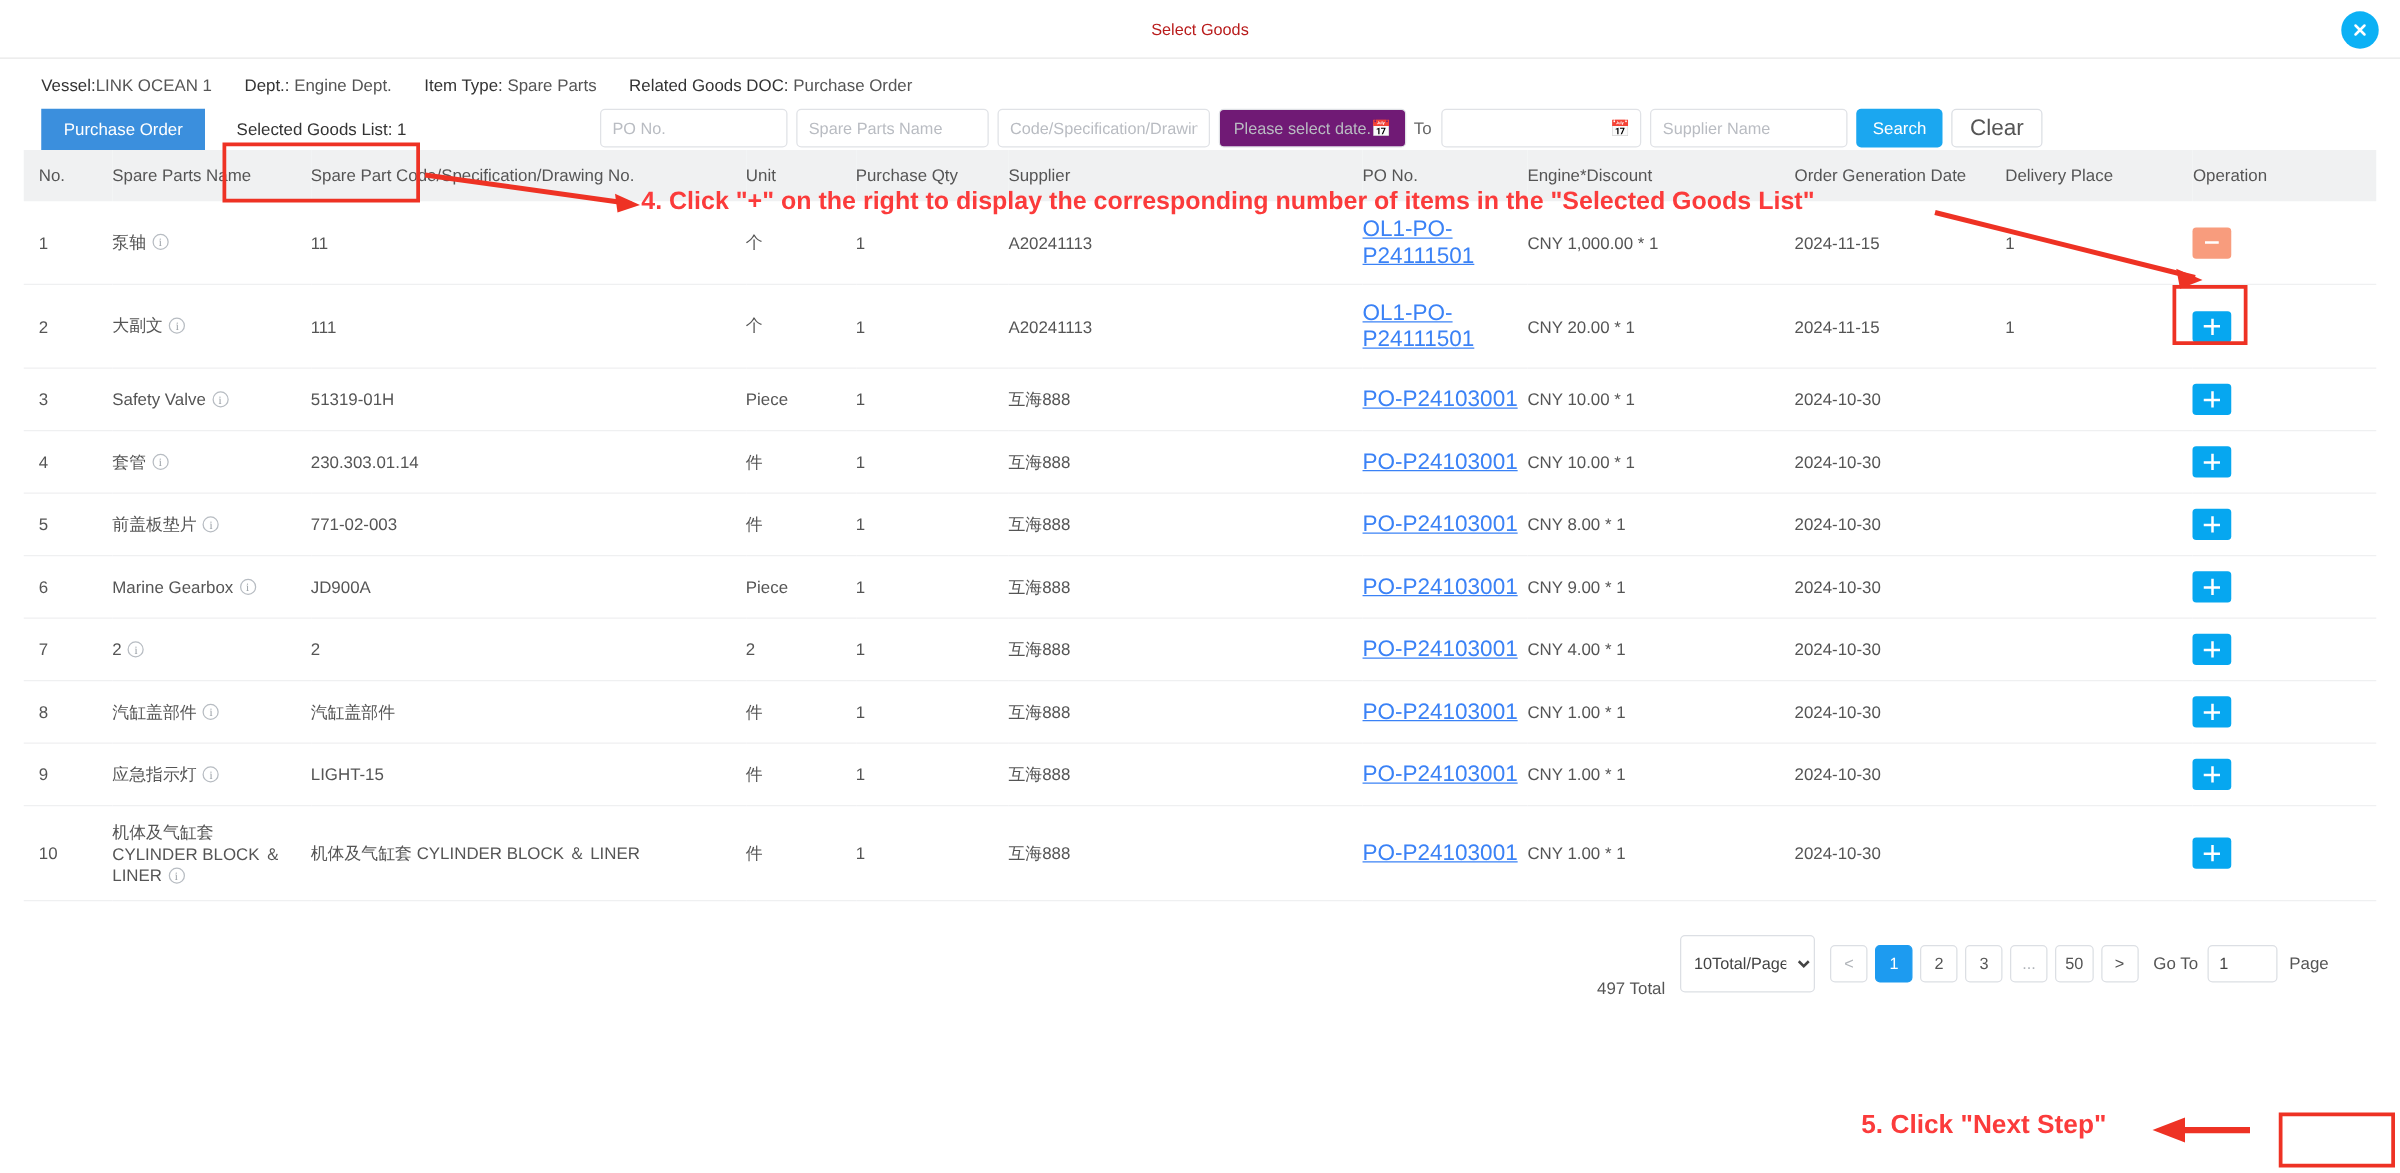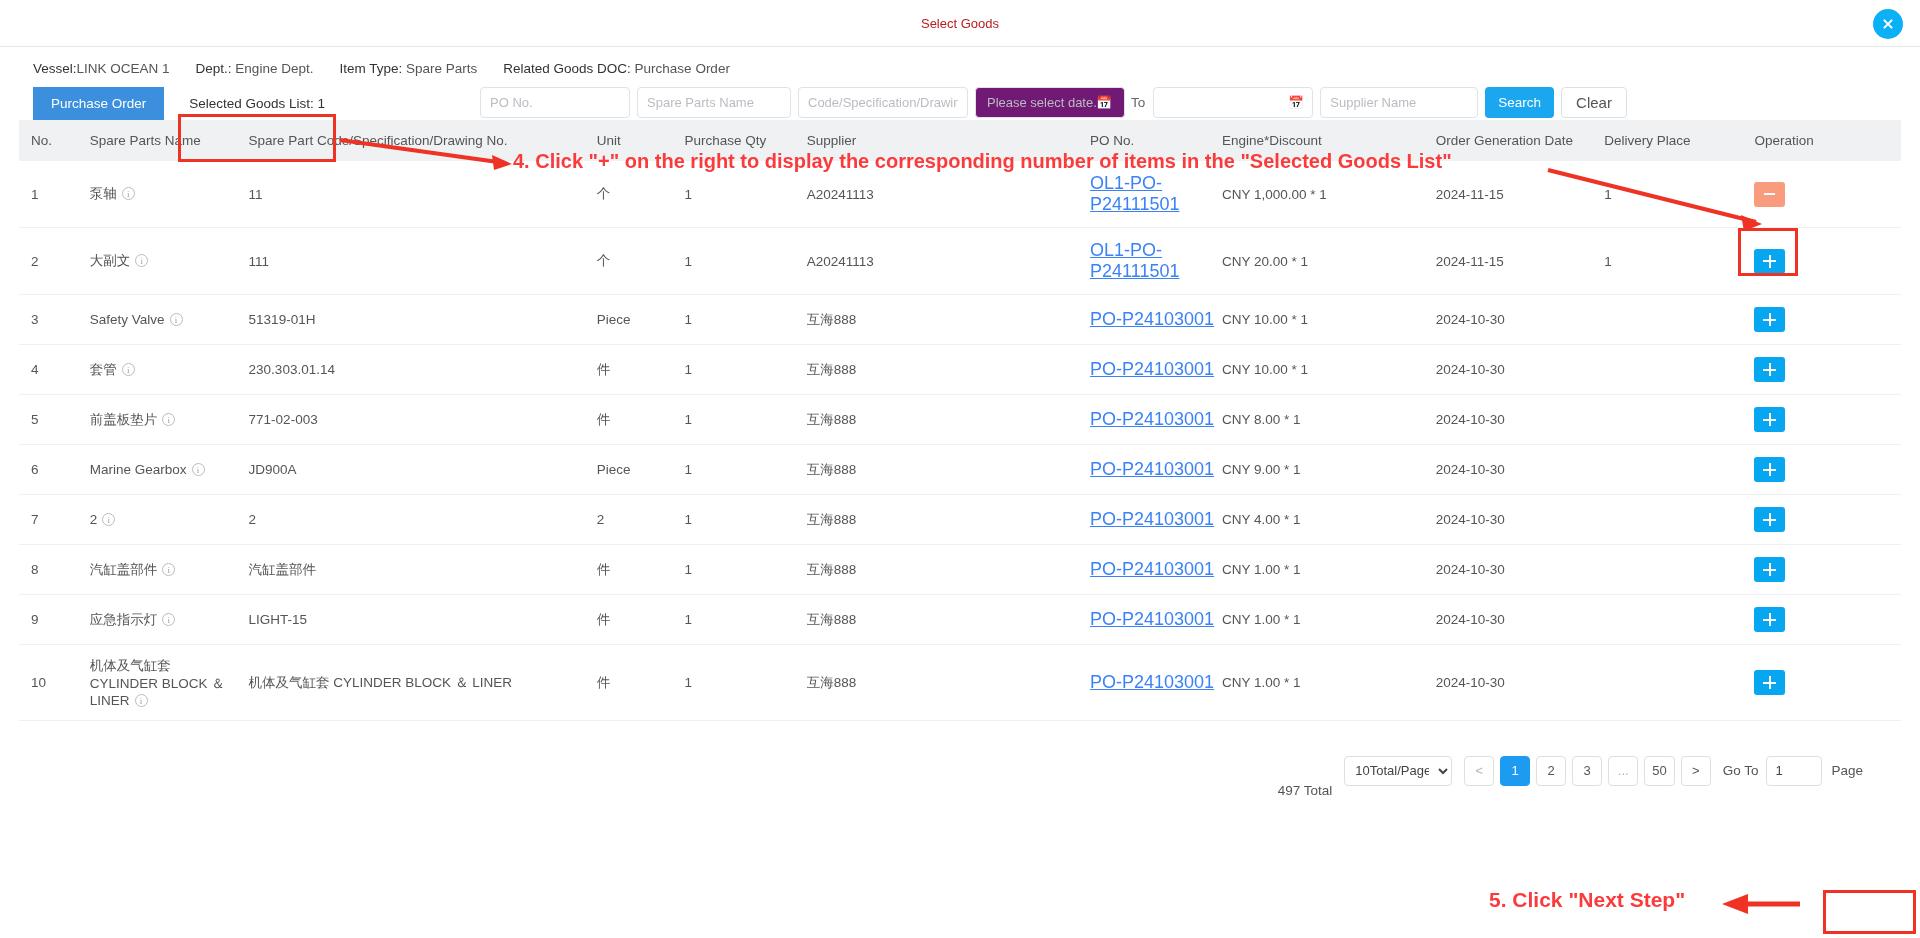--- a/index.html
+++ b/index.html
@@ -139,21 +139,21 @@
     background: #1ba7f0; color: #fff;
     border: none; border-radius: 4px;
     font-size: 13.5px; cursor: pointer;
     margin-right: 7px;
     font-family: "Liberation Sans", sans-serif;
   }
   .btn-clear {
     height: 31px; padding: 0 14px;
     background: #fff; color: #555;
     border: 1px solid #dcdfe4; border-radius: 4px;
-    font-size: 15px; cursor: pointer;
+    font-size: 18px; cursor: pointer;
     font-family: "Liberation Sans", sans-serif;
   }
 
   
   .table-area {
     padding: 0 19px;
     flex: 1 1 auto;
     overflow: hidden;
   }
   table.grid {
@@ -231,21 +231,21 @@
     display: flex;
     align-items: center;
     justify-content: flex-end;
     padding: 22px 38px 0 0;
     font-size: 13.5px;
     color: #555;
     gap: 0;
   }
   .pg-total { margin-right: 12px; margin-top: 40px; }
   .pg-select {
-    height: 30px; width: 108px;
+    height: 46px; width: 108px;
     border: 1px solid #dcdfe4; border-radius: 4px;
     font-size: 13px; color: #444; padding: 0 6px;
     background: #fff;
     margin-right: 12px;
     font-family: "Liberation Sans", sans-serif;
     cursor: pointer;
   }
   .pg-btn {
     min-width: 30px; height: 30px;
     border: 1px solid #dcdfe4; border-radius: 4px;

